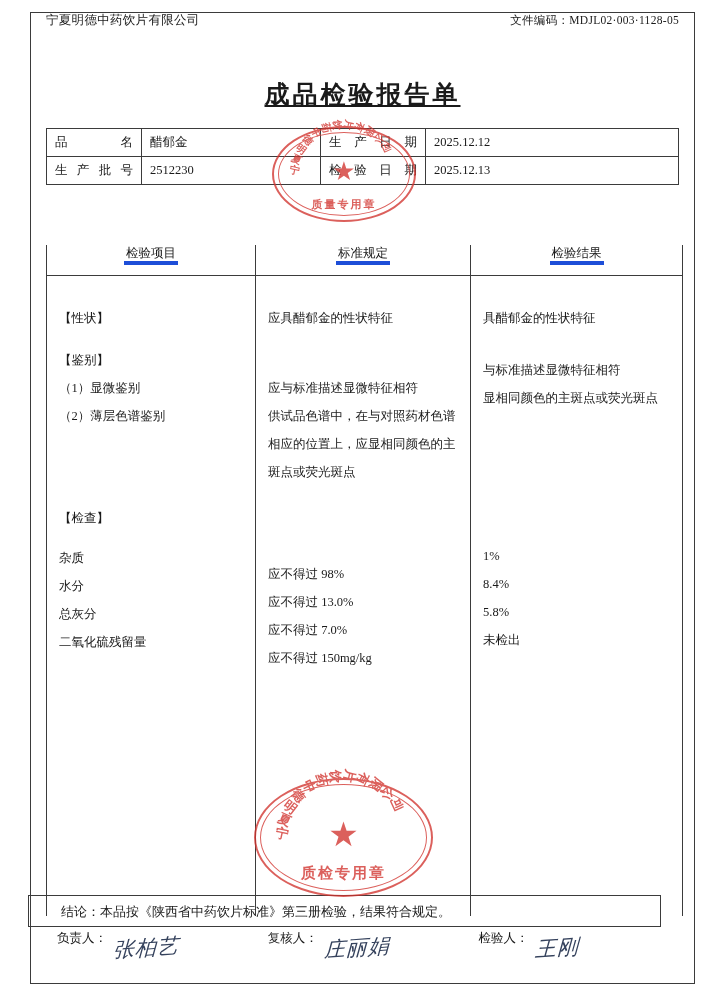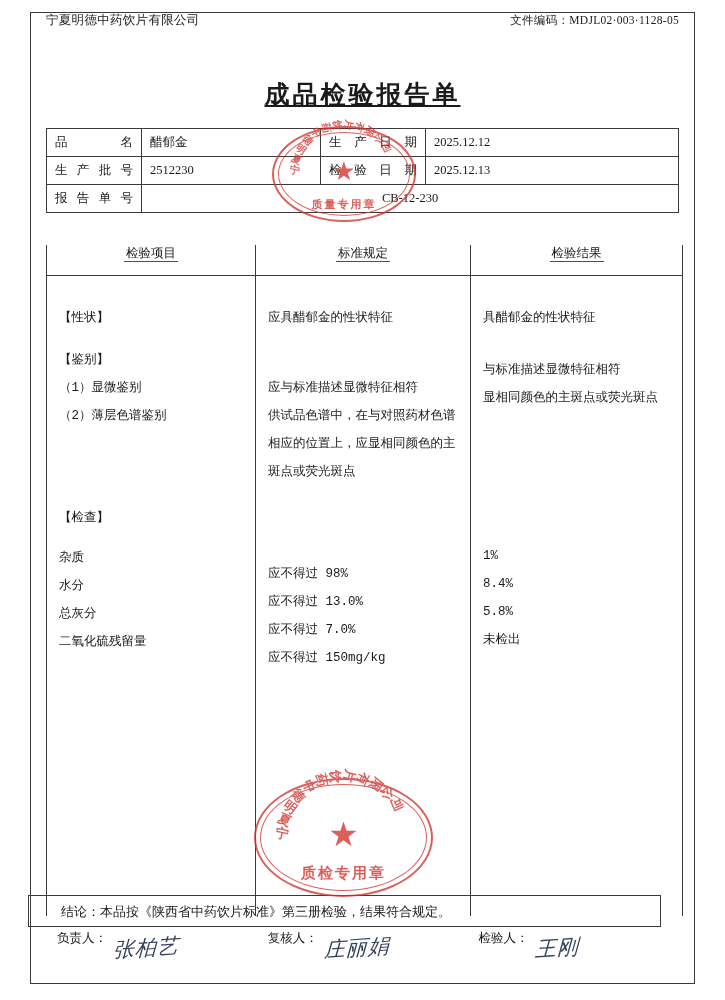--- a/index.html
+++ b/index.html
@@ -73,29 +73,29 @@
     vertical-align:top;
     padding:0;
   }
   .colhdr td{
     border-bottom:1px solid #3b3b3b;
     height:30px;
     text-align:center;
     vertical-align:middle;
   }
   .colhdr span{
-    border-bottom:1px solid #1d4ed8;
+    border-bottom:4px solid #1d4ed8;
     padding:0 2px 1px 2px;
   }
   .c1{width:208px;}
   .c2{width:214px;}
   .c3{width:211px;}
   .cellpad{padding:8px 12px 0 12px;}
   .rows td{height:640px;}
-  .line{line-height:28px;font-family:Liberation Mono, monospace;}
+  .line{line-height:28px;}
 
   .concl{
     position:absolute;
     left:28px;top:895px;width:633px;
     box-sizing:border-box;
     border-top:1px solid #3b3b3b;
     border-left:1px solid #3b3b3b;
     border-right:1px solid #3b3b3b;
     border-bottom:1px solid #3b3b3b;
     height:32px;line-height:32px;
@@ -189,24 +189,20 @@
       <td class="lbl">品　名</td>
       <td class="val">醋郁金</td>
       <td class="lbl2">生产日期</td>
       <td class="val2">2025.12.12</td>
     </tr>
     <tr>
       <td class="lbl">生产批号</td>
       <td class="val">2512230</td>
       <td class="lbl2">检验日期</td>
       <td class="val2">2025.12.13</td>
-    </tr>
-    <tr>
-      <td class="rptlbl">报告单号</td>
-      <td class="rptval" colspan="3">CB-12-230</td>
     </tr>
   </tbody>
     </table>
 
   <table class="body">
     <tbody>
         <tr class="colhdr">
       <td class="c1"><span>检验项目</span></td>
       <td class="c2"><span>标准规定</span></td>
       <td class="c3"><span>检验结果</span></td>

